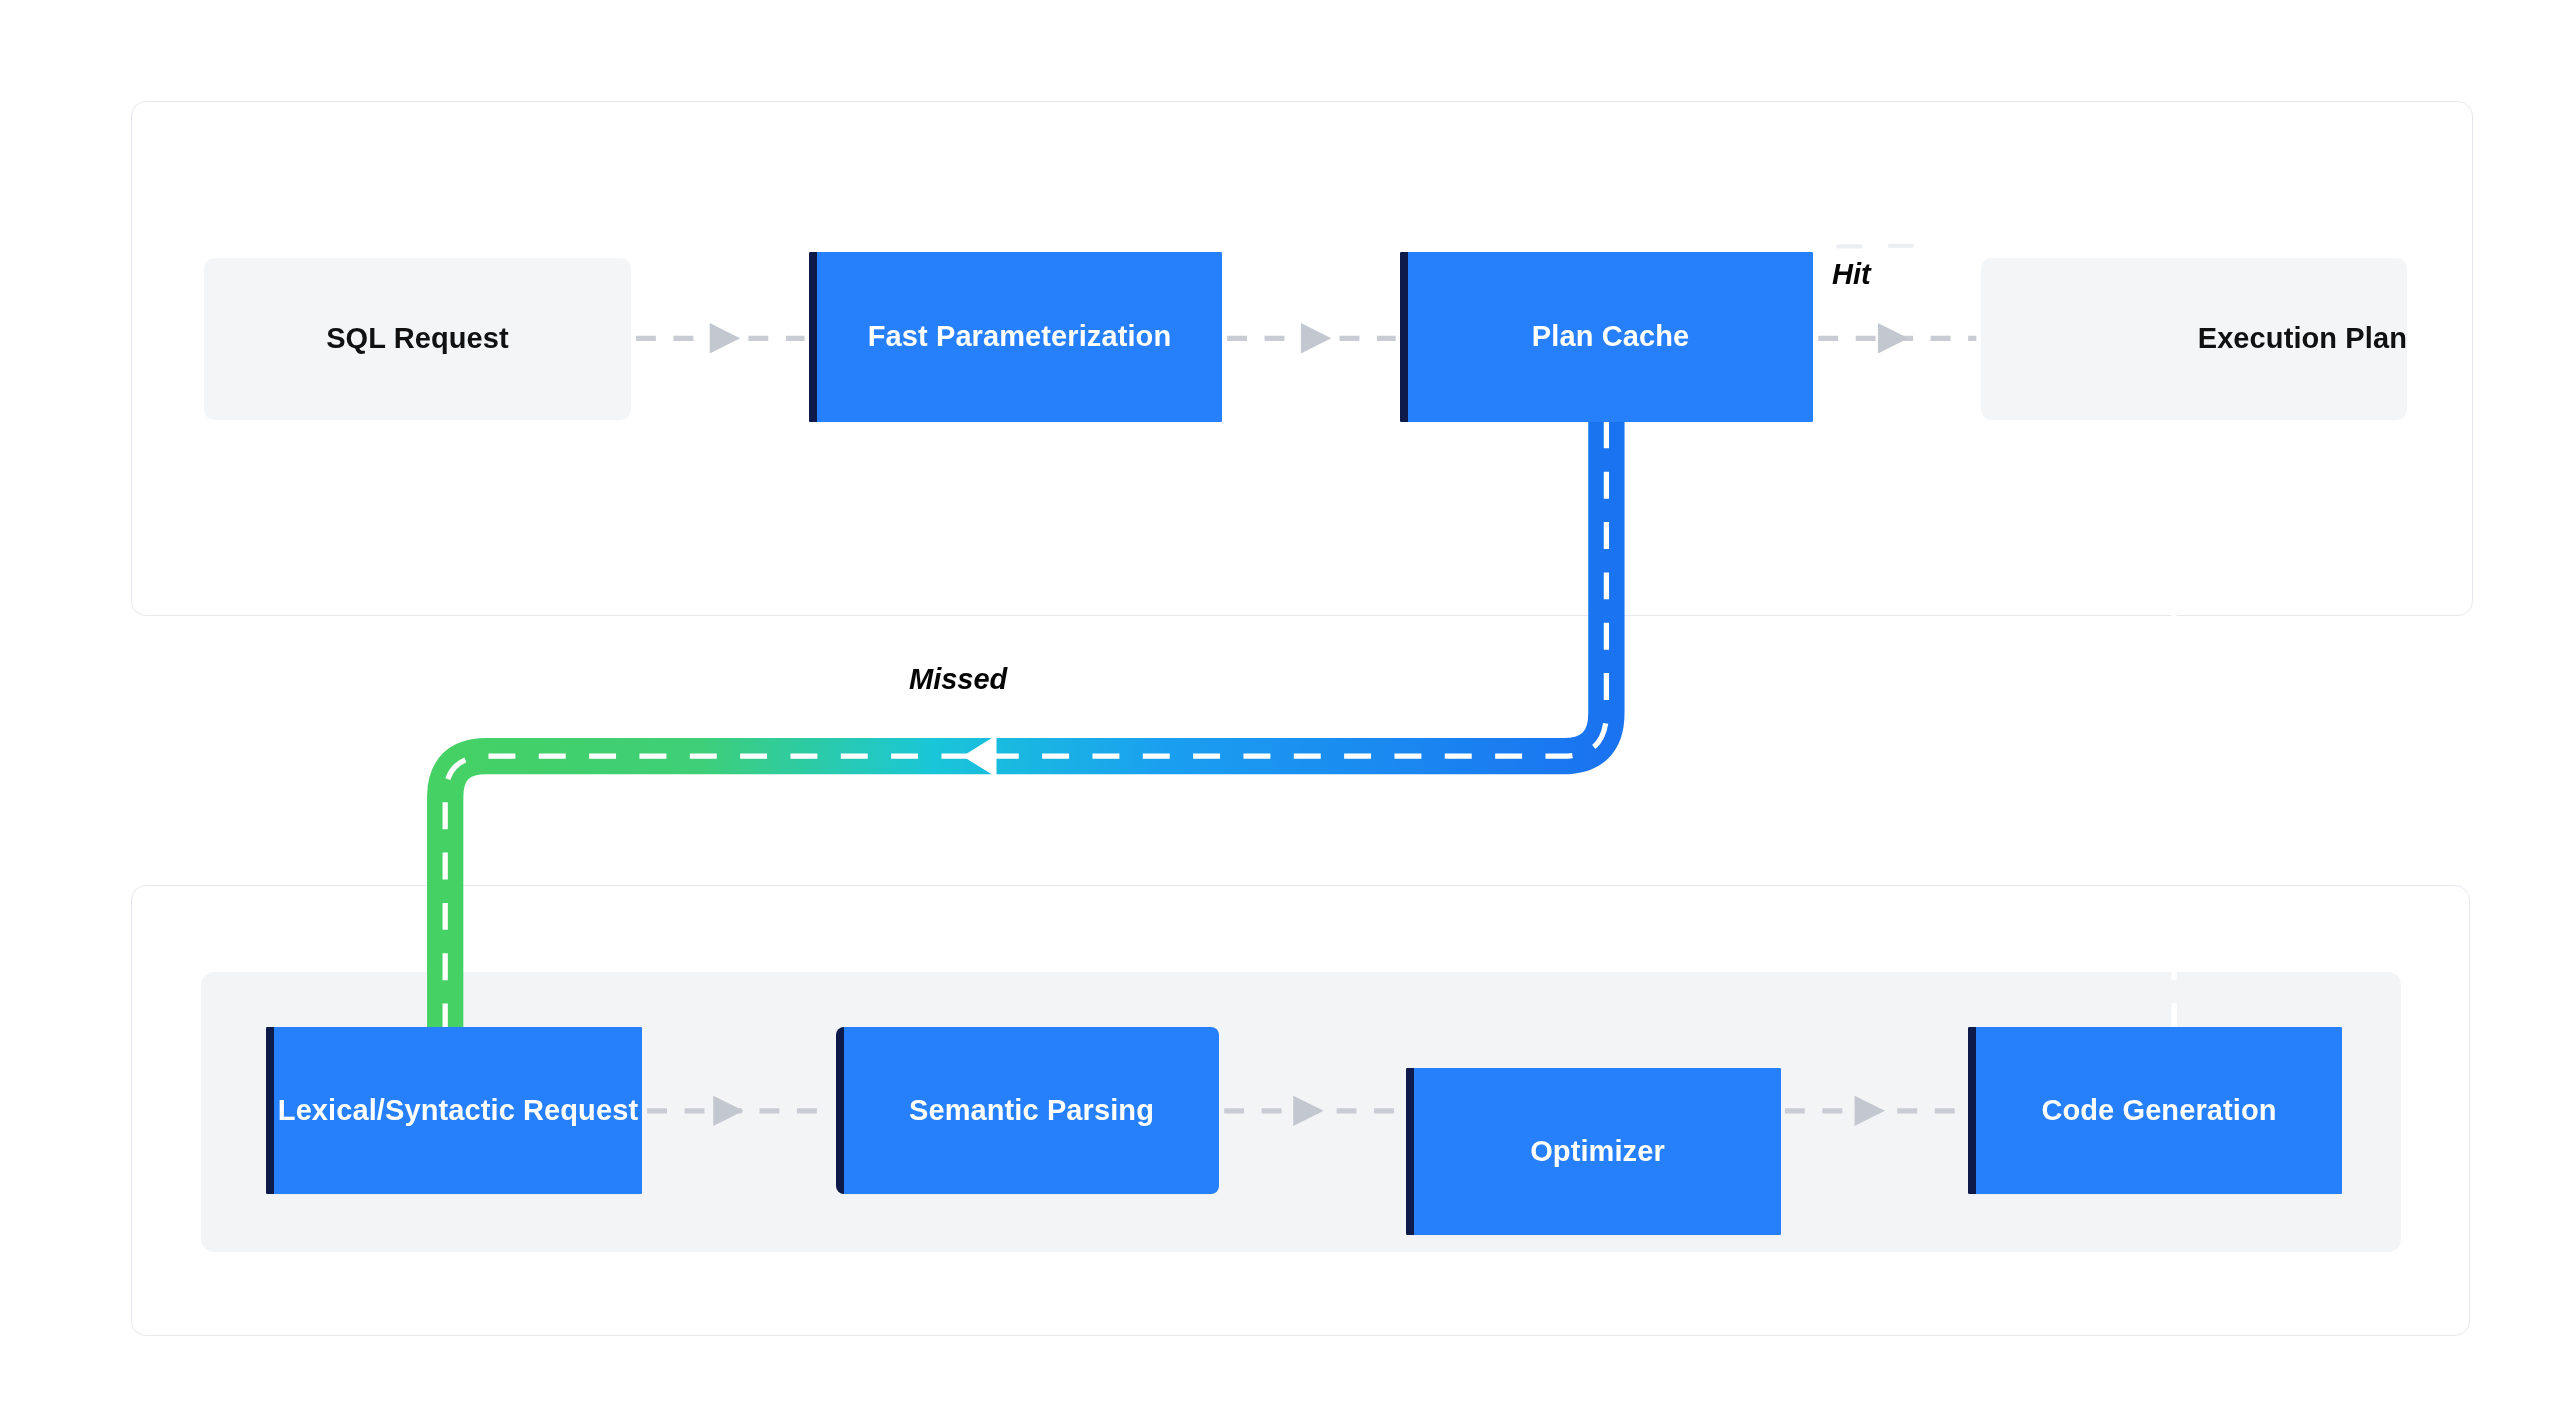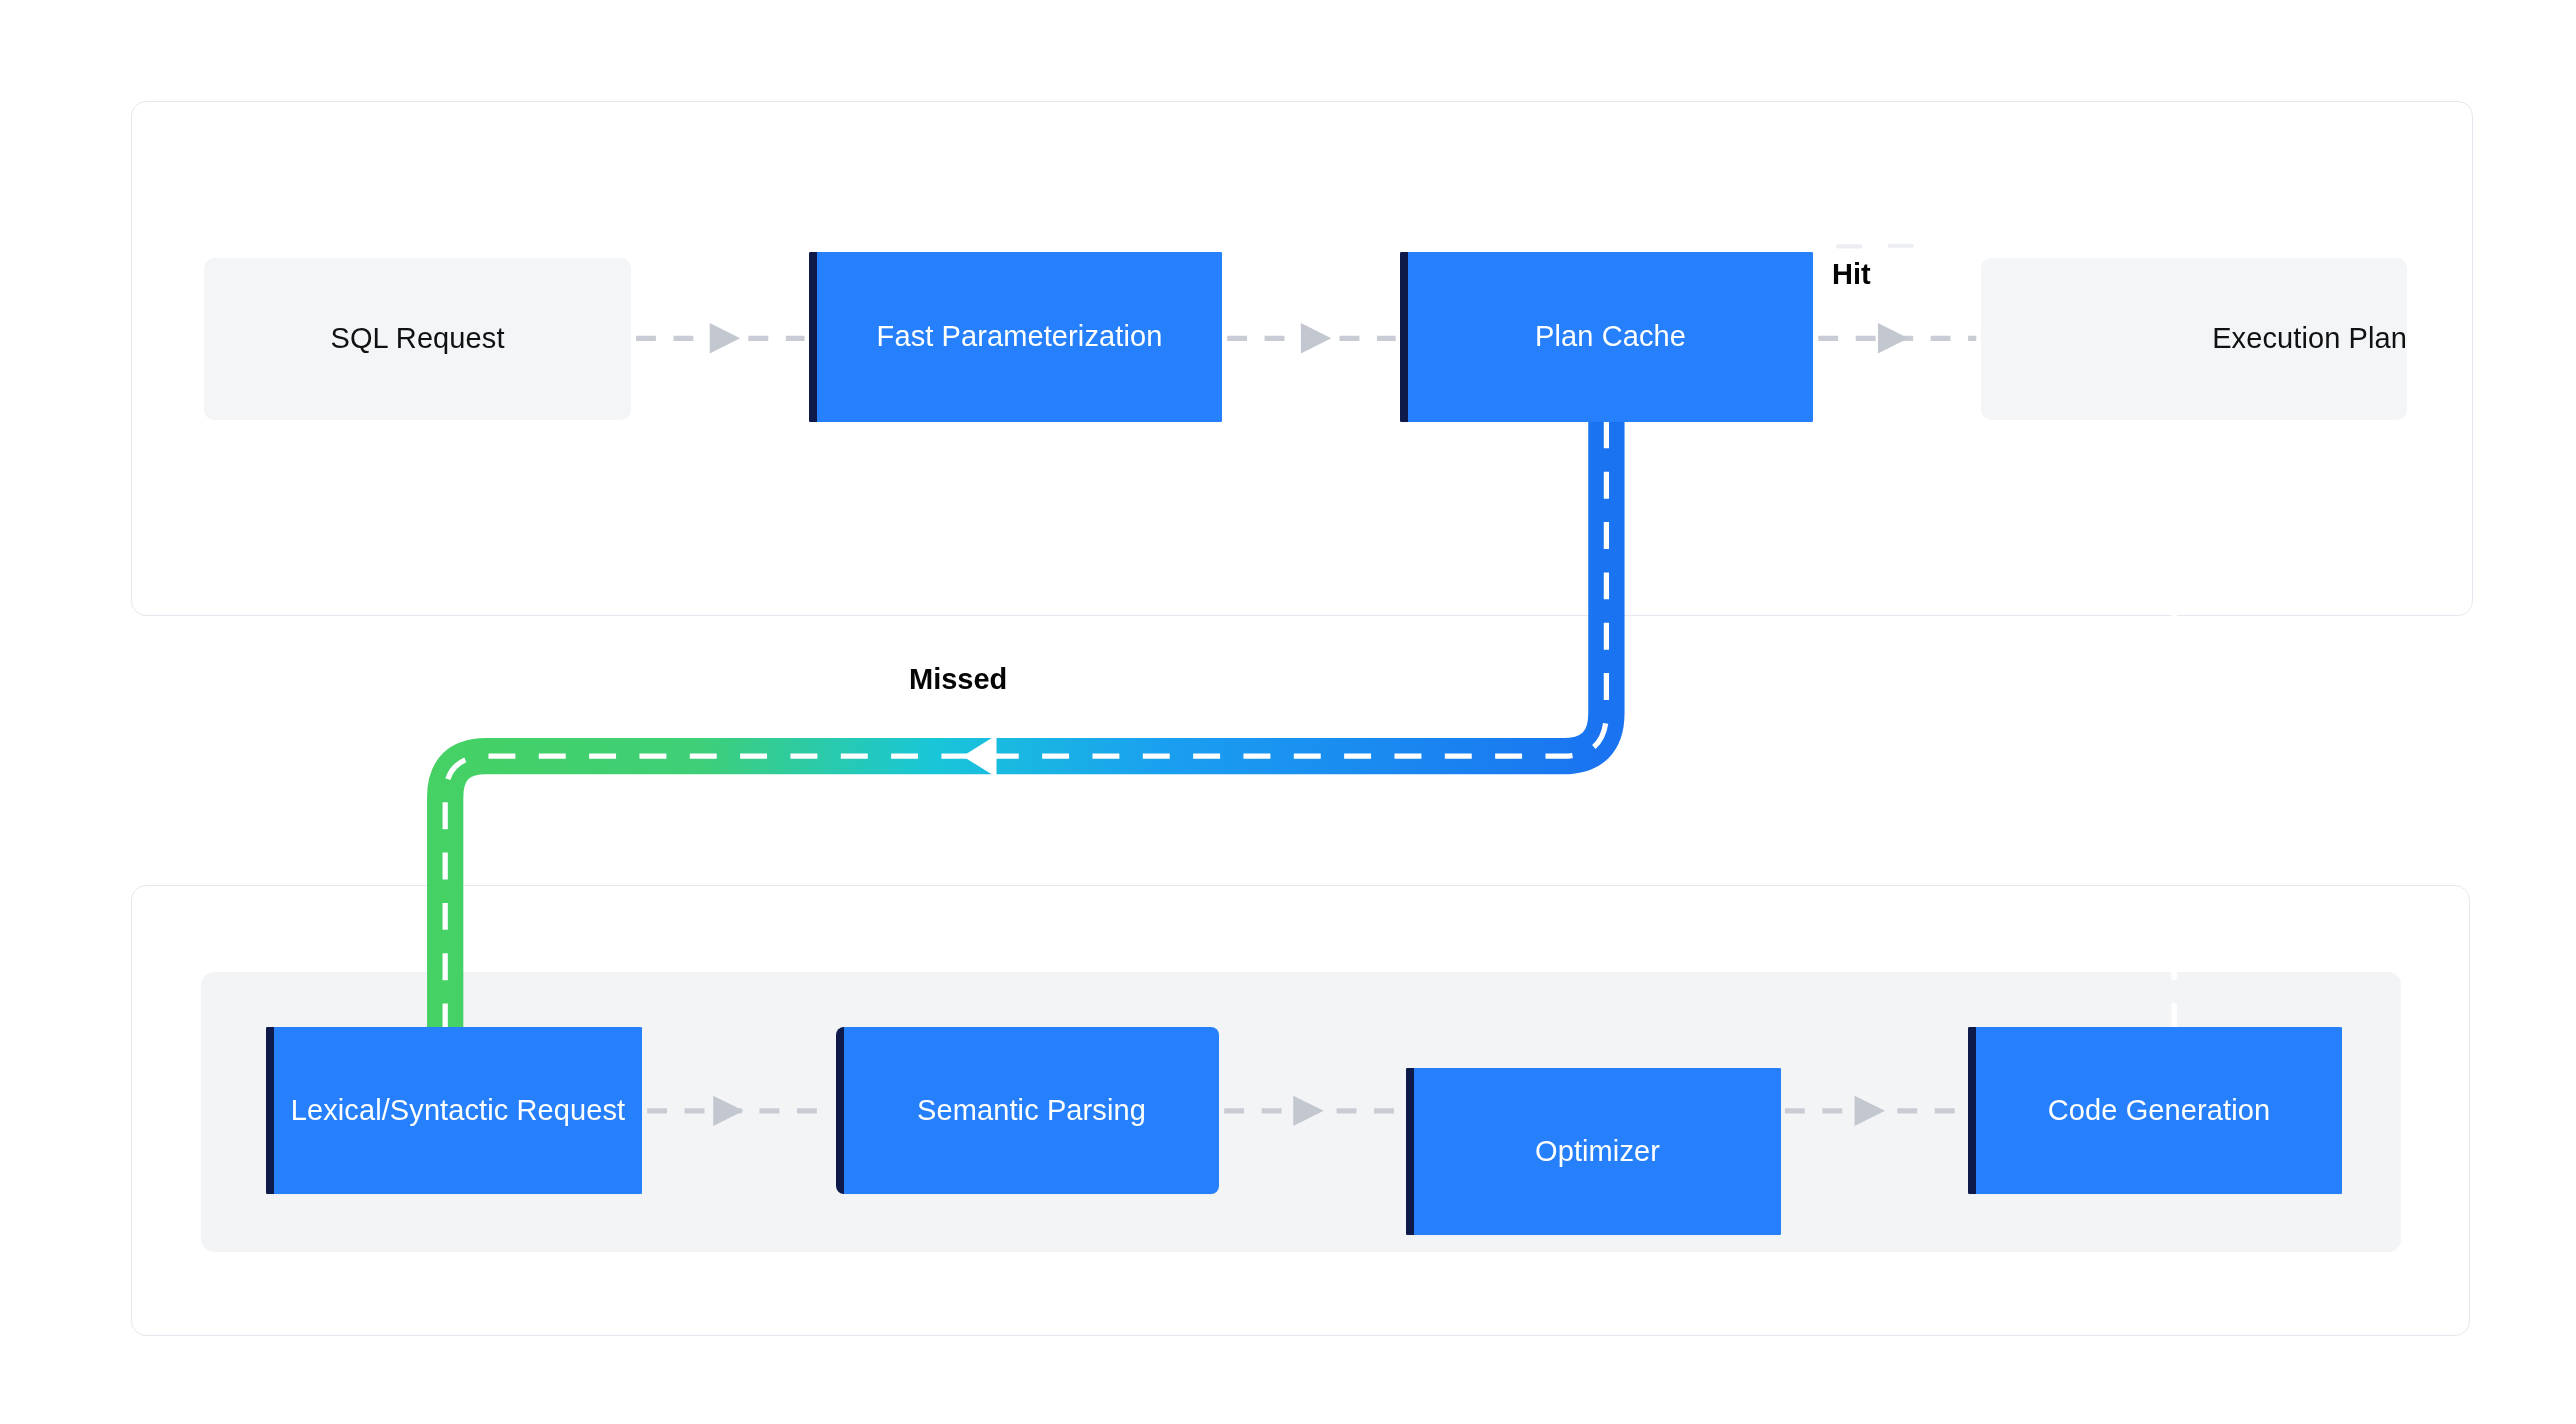--- a/index.html
+++ b/index.html
@@ -43,21 +43,21 @@
   }
 
   
   .node {
     position: absolute;
     box-sizing: border-box;
     display: flex;
     align-items: center;
     justify-content: center;
     text-align: center;
-    font-weight: normal;
+    font-weight: bold;
     line-height: 1.22;
     letter-spacing: 0.1px;
   }
   .node.plain {
     background: #f3f5f7;
     border-radius: 10.5px;
     color: #111111;
     font-size: 29px;
   }
   .node.blue {
@@ -81,20 +81,21 @@
   #n-optimizer{ left: 1406px; top: 1052px; width: 375px;  height: 167px; margin-top: 16px; }
   #n-codegen  { left: 1968px; top: 1027px; width: 374px;  height: 167px; text-align: right; }
 
   
   .flow-label {
     position: absolute;
     font-weight: bold;
     color: #050505;
     font-size: 29px;
     white-space: nowrap;
+    font-style: italic;
   }
   #lbl-hit    { left: 1832px; top: 258px; }
   #lbl-missed { left: 909px; top: 647px; margin-top: 16px; }
 
   
   #edges {
     position: absolute;
     left: 0; top: 0;
     width: 2576px;
     height: 1424px;

